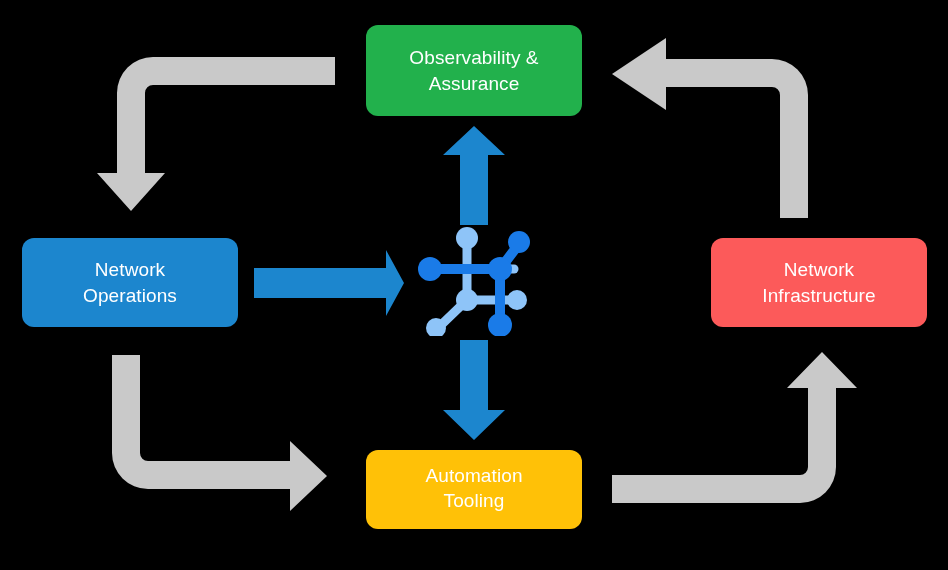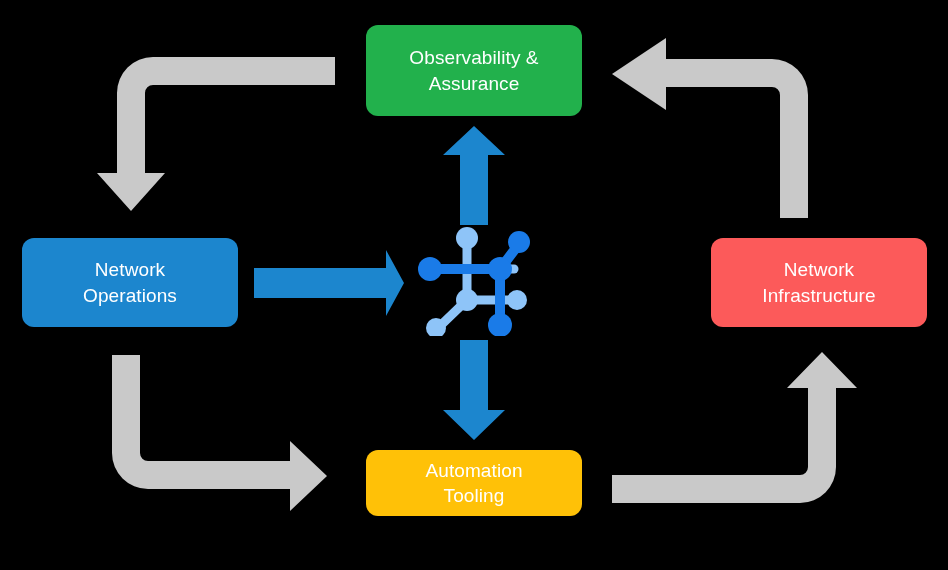--- a/index.html
+++ b/index.html
@@ -60,22 +60,23 @@
     left: 711px;
     top: 238px;
     width: 216px;
     height: 89px;
     background: #FC5A5A;
   }
   #box-automation {
     left: 366px;
     top: 450px;
     width: 216px;
-    height: 66px;
+    height: 79px;
     background: #FFC107;
+    align-items: flex-end;
   }
   #center-icon {
     position: absolute;
     left: 418px;
     top: 220px;
     width: 114px;
     height: 116px;
   }
 </style>
 </head>

